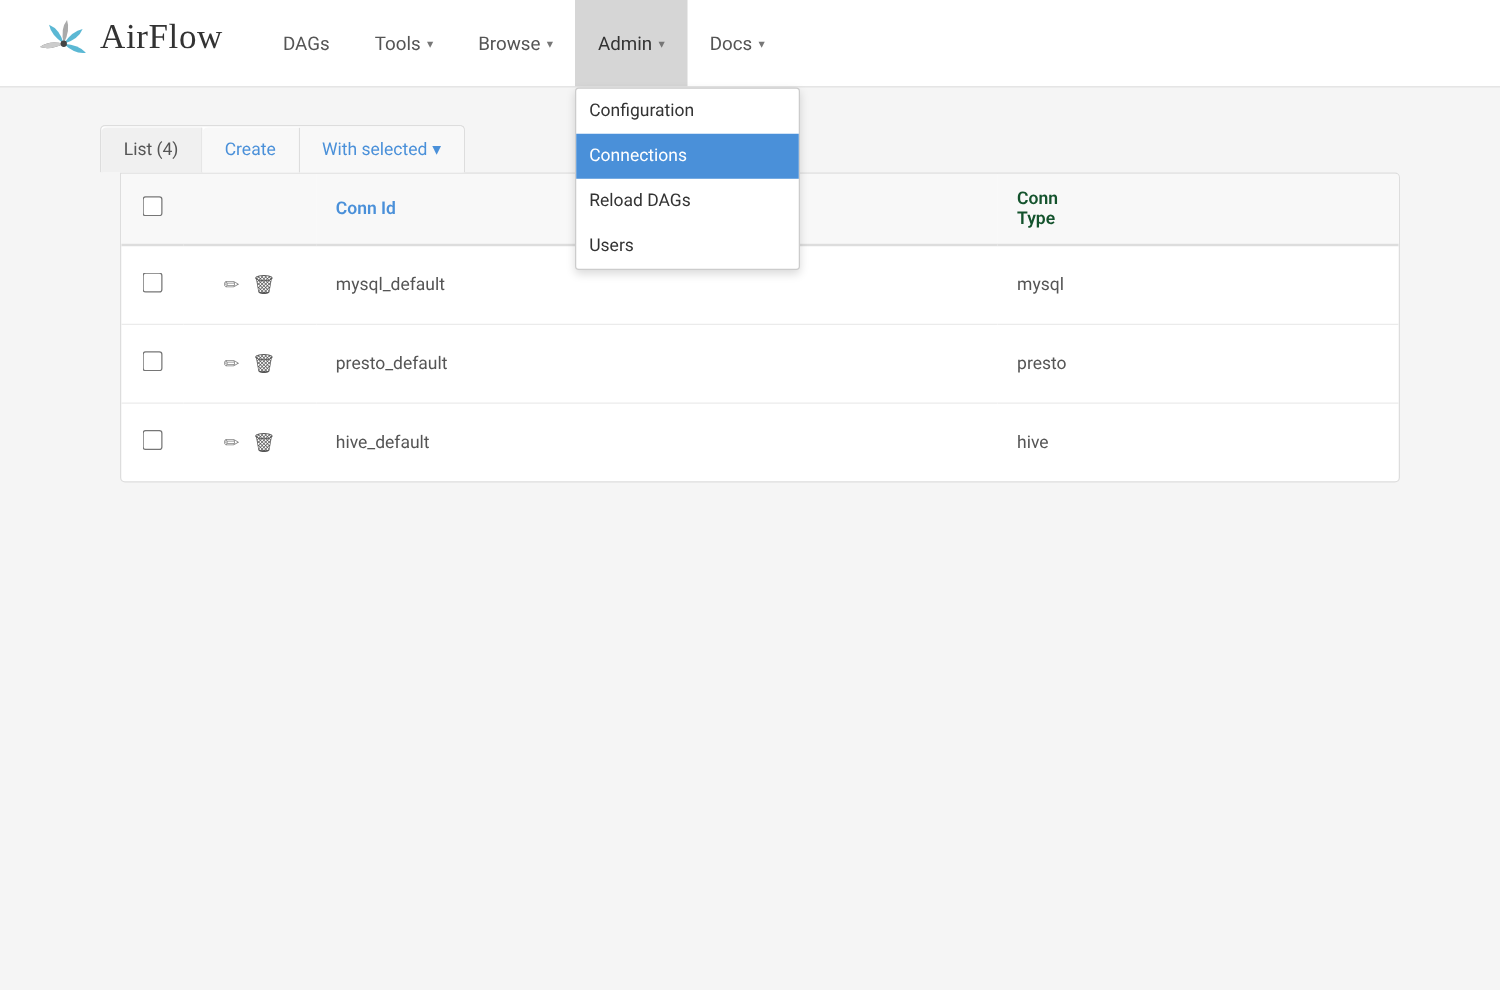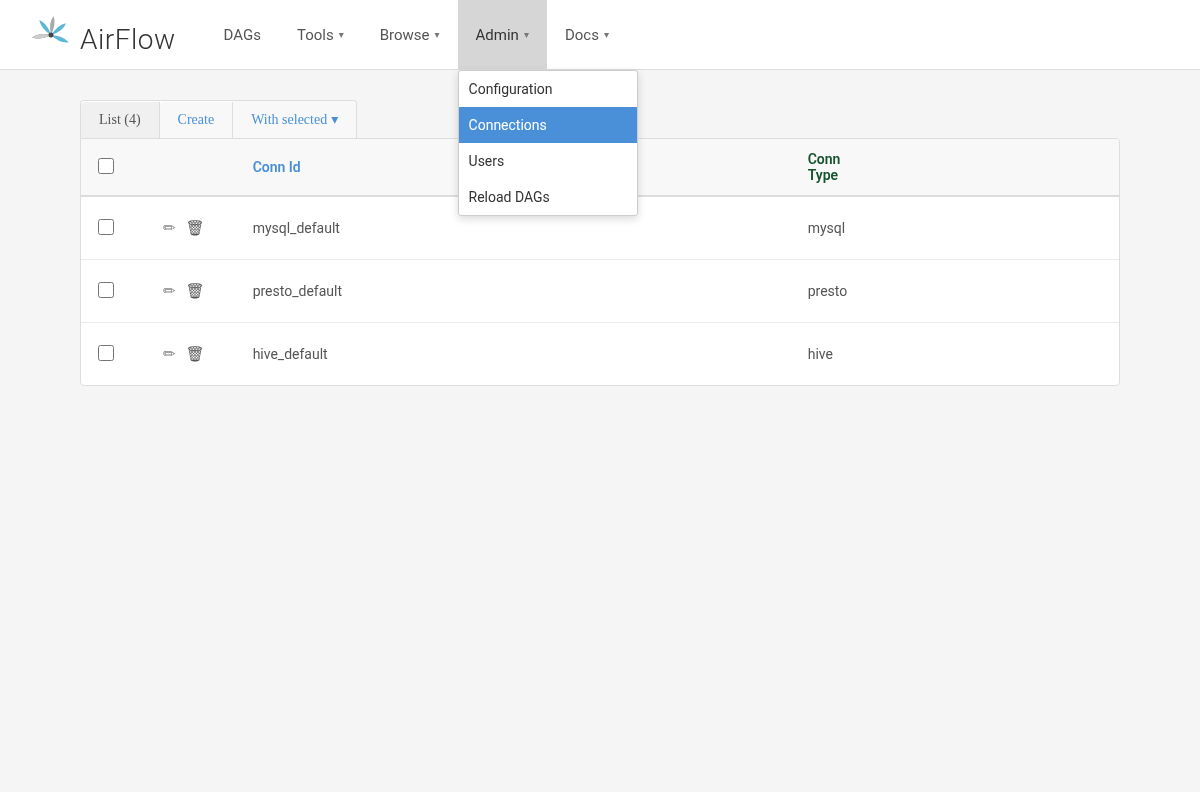--- a/index.html
+++ b/index.html
@@ -15,23 +15,24 @@
       border-bottom: 1px solid #ddd;
       display: flex;
       align-items: center;
       padding: 0 30px;
       height: 70px;
       position: relative;
     }
 
     .navbar-brand {
       display: flex;
-      align-items: flex-end;
+      align-items: flex-start;
       text-decoration: none;
       margin-right: 30px;
+      font-family: Liberation Serif, serif;
     }
 
     .brand-logo {
       width: 42px;
       height: 42px;
       margin-right: 8px;
     }
 
     .brand-text {
       font-size: 28px;
@@ -122,21 +123,20 @@
     }
 
     .tab-item {
       padding: 10px 18px;
       font-size: 14px;
       color: #4a90d9;
       cursor: pointer;
       border-right: 1px solid #ddd;
       background: #f8f8f8;
       border-radius: 4px 0 0 0;
-      font-family: Liberation Serif, serif;
     }
 
     .tab-item:first-child {
       color: #555;
       background: #f0f0f0;
       font-weight: normal;
     }
 
     .tab-item:last-child {
       border-right: none;
@@ -147,20 +147,21 @@
       display: flex;
       align-items: flex-end;
     }
 
     
     .table-container {
       background: #fff;
       border: 1px solid #ddd;
       border-radius: 0 4px 4px 4px;
       overflow: hidden;
+      margin-left: 16px;
     }
 
     table {
       width: 100%;
       border-collapse: collapse;
     }
 
     thead tr {
       background: #f8f8f8;
       border-bottom: 2px solid #ddd;
@@ -277,22 +278,22 @@
 
     <div class="nav-item active">
       <span class="nav-link">
         <span>Admin</span>
         <span class="caret">▾</span>
       </span>
 
       <div class="dropdown-menu">
         <span class="dropdown-item">Configuration</span>
         <span class="dropdown-item highlighted">Connections</span>
+        <span class="dropdown-item">Reload DAGs</span>
         <span class="dropdown-item">Users</span>
-        <span class="dropdown-item">Reload DAGs</span>
       </div>
     </div>
 
     <div class="nav-item">
       <span class="nav-link">
         <span>Docs</span>
         <span class="caret">▾</span>
       </span>
     </div>
   </div>

